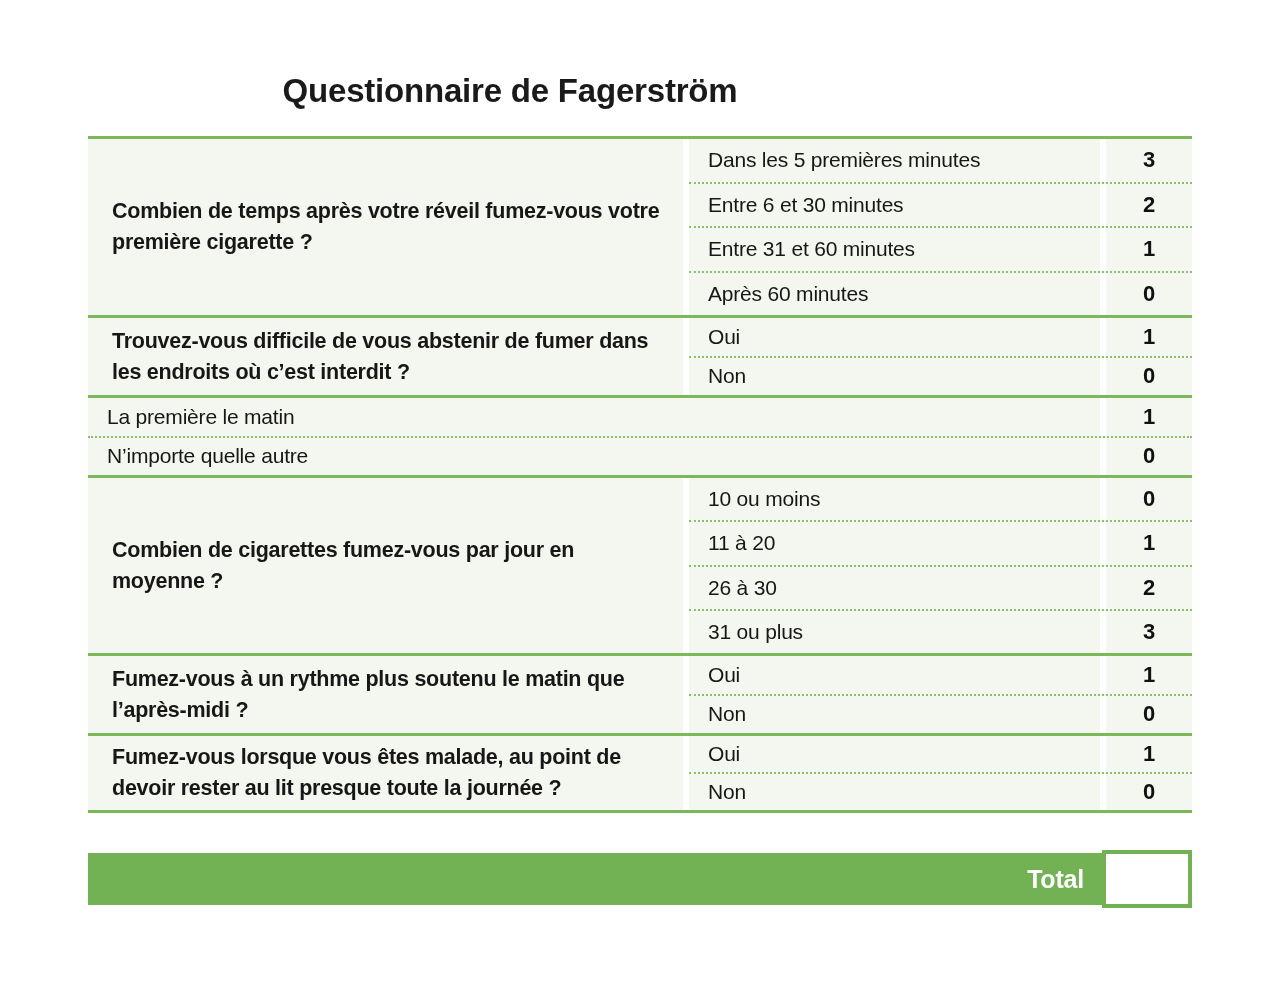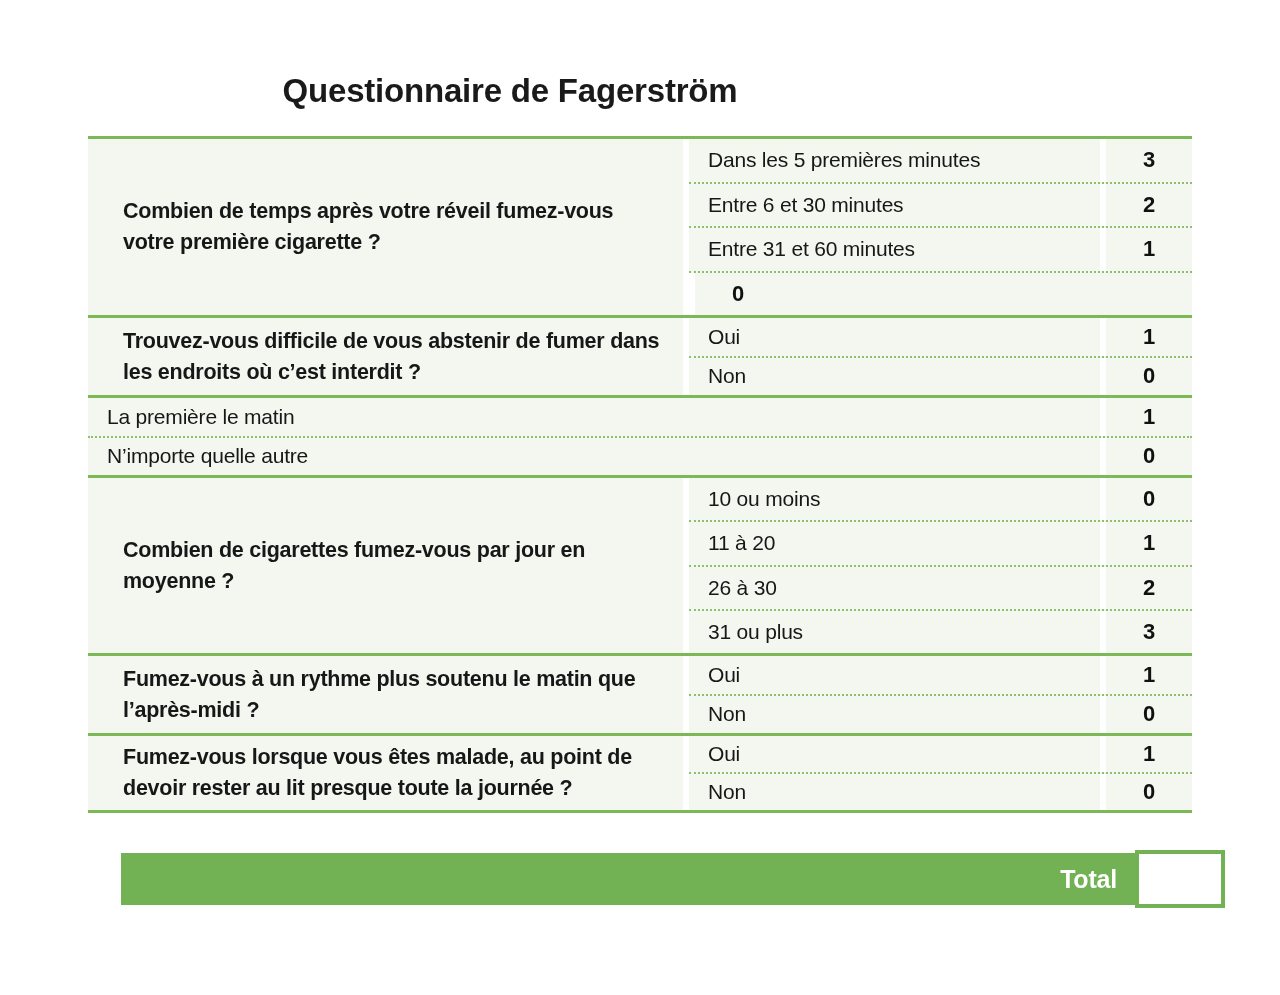--- a/index.html
+++ b/index.html
@@ -47,21 +47,21 @@
     background: #f4f6f0;
     border-top: 3px solid #7ab858;
     width: 100%;
   }
   .qblock.last { border-bottom: 3px solid #7ab858; }
 
   
   .qcell {
     width: 601px;
     flex: 0 0 601px;
-    padding: 0 22px 0 35px;
+    padding: 0 22px 0 24px;
     display: flex;
     align-items: center;
     background: #f4f6f0;
     border-right: 6px solid #ffffff;
   }
   .qtext {
     font-size: 21.5px;
     line-height: 1.44;
     color: #171717;
     font-weight: bold;
@@ -113,21 +113,20 @@
   .h2 { height: 80px; }
   .h4b { height: 178px; }
 
   
   .totalrow {
     position: absolute;
     left: 88px;
     top: 853px;
     width: 995px;
     height: 52px;
-    margin-left: 33px;
   }
   .totalbar {
     position: absolute;
     left: 0;
     top: 0;
     width: 1014px;
     height: 52px;
     background: #73b254;
   }
   .totallabel {
@@ -173,20 +172,21 @@
         </div>
         <div class="orow">
           <div class="olabel">Entre 6 et 30 minutes</div>
           <div class="oscore">2</div>
         </div>
         <div class="orow">
           <div class="olabel">Entre 31 et 60 minutes</div>
           <div class="oscore">1</div>
         </div>
         <div class="orow">
+          <div class="olabel">Après 60 minutes</div>
           <div class="oscore">0</div>
         </div>
       </div>
     </div>
 
     <div class="qblock h2">
       <div class="qcell">
         <div class="qtext">Trouvez-vous difficile de vous abstenir de fumer dans les endroits où c’est interdit ?</div>
       </div>
       <div class="ocol">

